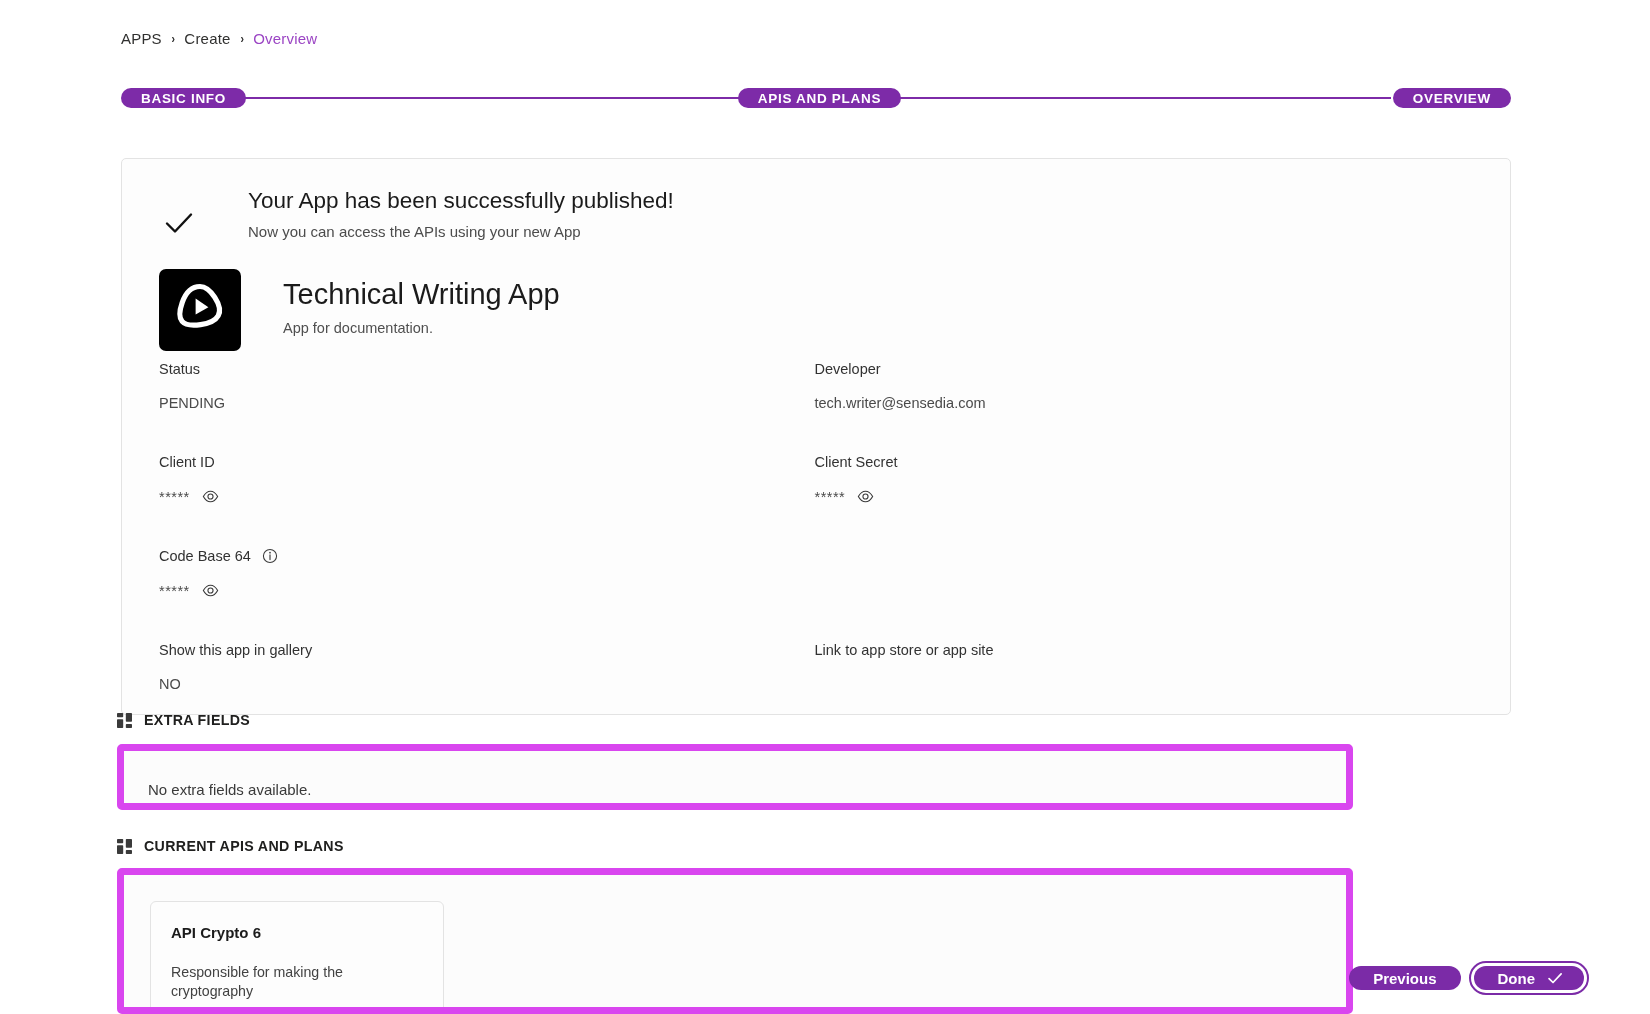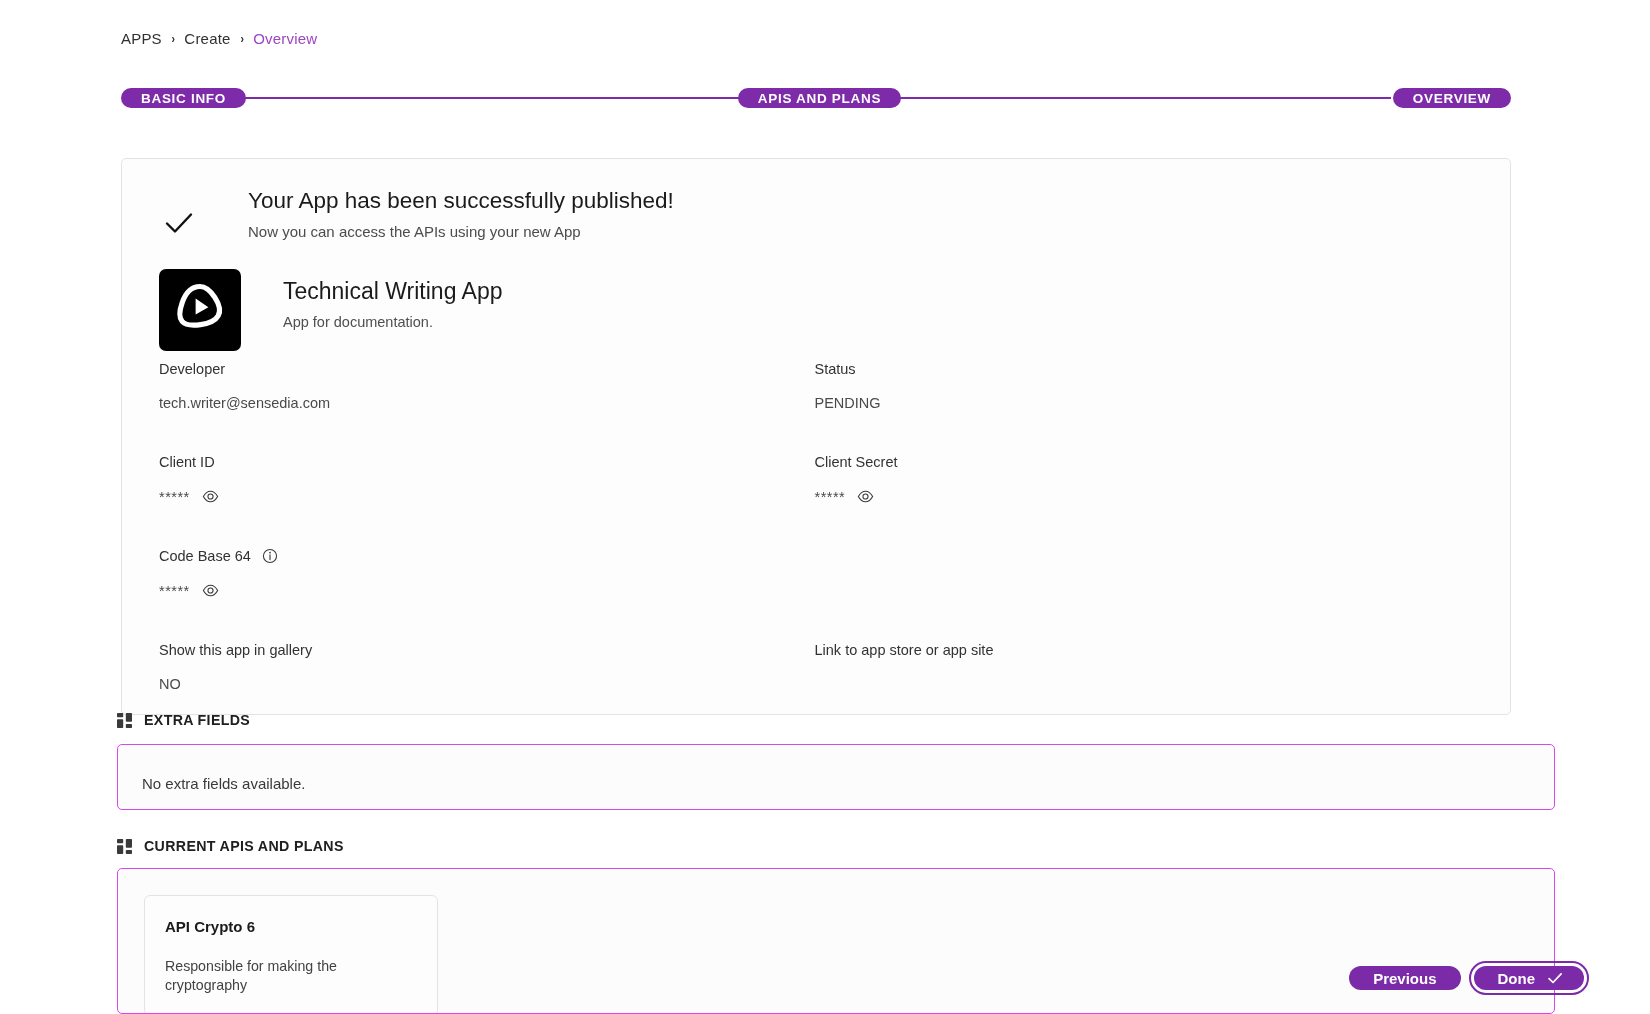--- a/index.html
+++ b/index.html
@@ -56,21 +56,21 @@
   .check-icon { width: 34px; height: 34px; margin-top: 6px; }
   .success-title { font-size: 22.5px; color: #1b1b1b; line-height: 1.2; }
   .success-sub { font-size: 15px; color: #4c4c4c; margin-top: 9px; }
 
   .app-row { position: absolute; left: 37px; top: 110px; display: flex; align-items: flex-start; }
   .app-logo {
     width: 82px; height: 82px; background: #000000; border-radius: 7px;
     display: flex; align-items: center; justify-content: center;
   }
   .app-meta { margin-left: 42px; padding-top: 9px; }
-  .app-name { font-size: 23px; color: #1b1b1b; font-weight: 400; }
+  .app-name { font-size: 29px; color: #1b1b1b; font-weight: 400; }
   .app-desc { font-size: 14.5px; color: #4f4f4f; margin-top: 9px; }
 
   .fields {
     position: absolute; left: 37px; top: 202px; right: 40px;
     display: grid; grid-template-columns: 1fr 1fr; column-gap: 0px;
   }
   .field { margin-bottom: 43px; }
   .field-label {
     font-size: 14.5px; color: #323232;
     display: flex; align-items: center; gap: 11px;
@@ -88,22 +88,22 @@
   .section-head {
     position: absolute; left: 117px;
     display: flex; align-items: center; gap: 12px;
   }
   .section-head .label {
     font-size: 14.2px; font-weight: bold; color: #20201f; letter-spacing: .35px;
   }
   .grid-icon { display: inline-flex; }
 
   .panel {
-    position: absolute; left: 117px; width: 1438px;
-    background: #fcfcfc; border: 1px solid #d946ef; border-radius: 5px;
+    position: absolute; left: 117px; width: 1236px;
+    background: #fcfcfc; border: 7px solid #d946ef; border-radius: 5px;
   }
   .panel-empty-text {
     font-size: 15px; color: #3a3a3a;
     padding: 30px 24px;
   }
 
   
   .api-card {
     position: absolute; left: 26px; top: 26px; width: 294px;
     background: #fdfdfd; border: 1px solid #e3e3e3; border-radius: 6px;
@@ -179,27 +179,27 @@
       </div>
       <div class="app-meta">
         <div class="app-name">Technical Writing App</div>
         <div class="app-desc">App for documentation.</div>
       </div>
     </div>
 
     <div class="fields">
 
       <div class="field">
+        <div class="field-label">Status</div>
+        <div class="field-value">PENDING</div>
+      </div>
+
+      <div class="field">
         <div class="field-label">Developer</div>
         <div class="field-value">tech.writer@sensedia.com</div>
-      </div>
-
-      <div class="field">
-        <div class="field-label">Status</div>
-        <div class="field-value">PENDING</div>
       </div>
 
       <div class="field">
         <div class="field-label">Client ID</div>
         <div class="field-value masked">
           <span class="stars">*****</span>
           <span class="eye-icon">
             <svg width="17" height="17" viewBox="0 0 20 20" fill="none">
               <path d="M1.6 10 C4 5.6 6.9 3.8 10 3.8 C13.1 3.8 16 5.6 18.4 10 C16 14.4 13.1 16.2 10 16.2 C6.9 16.2 4 14.4 1.6 10 Z" stroke="#3a3a3a" stroke-width="1.3"></path>
               <circle cx="10" cy="10" r="3" stroke="#3a3a3a" stroke-width="1.3"></circle>

